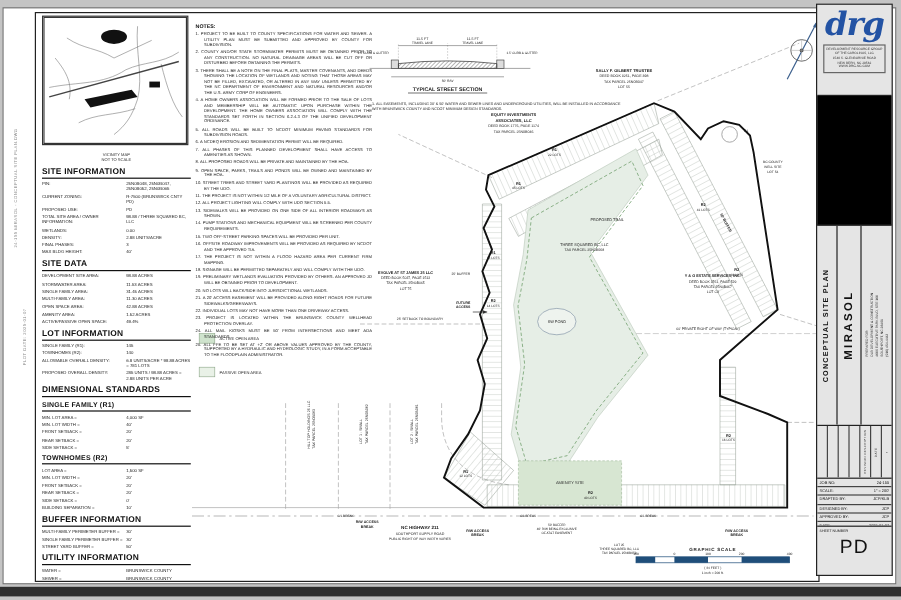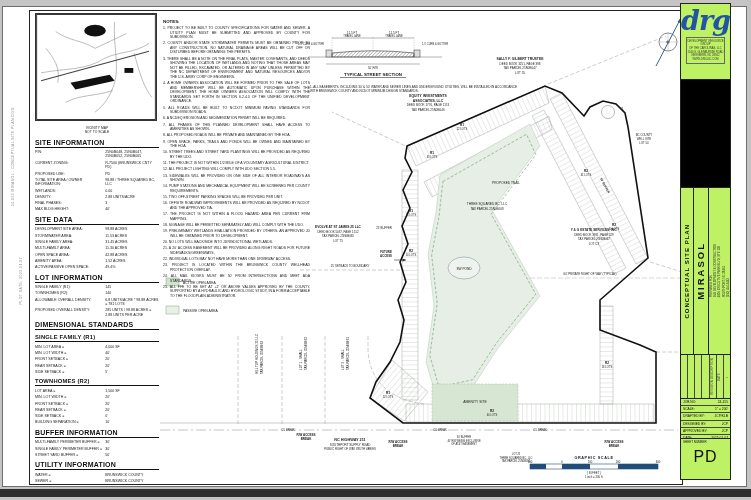--- a/index.html
+++ b/index.html
@@ -23,22 +23,22 @@
   .rows .val{flex:1;}
   
   .notes{position:absolute;left:160px;top:12px;width:147px;z-index:3;}
   .notes-title{font-size:4.4px;font-weight:bold;margin-bottom:2px;color:#111;}
   .note{font-size:3.5px;line-height:1.3;margin-bottom:1.7px;text-align:justify;
         padding-left:7px;text-indent:-7px;color:#222;}
   
   .plan{position:absolute;left:156px;top:8px;width:528px;height:478px;z-index:1;}
   .t{font-family:"Liberation Sans",sans-serif;fill:#222;}
   
-  .tb{position:absolute;left:680px;top:3px;width:51px;height:477px;border:1px solid #222;
-      box-sizing:border-box;background:#bef264;z-index:4;}
+  .tb{position:absolute;left:680px;top:3px;width:64px;height:477px;border:1px solid #222;
+      box-sizing:border-box;background:#e5e5e5;z-index:4;}
   .tbsec{border-bottom:1px solid #222;box-sizing:border-box;overflow:hidden;position:relative;}
   .drg{font-family:"DejaVu Serif",serif;font-style:italic;font-weight:bold;font-size:27px;
        color:#2353a4;text-align:center;line-height:1.05;letter-spacing:-1px;margin-top:3px;}
   .firm{font-size:2.7px;text-align:center;color:#333;line-height:1.35;border:0.5px solid #666;
         margin:2px 5px 0;padding:1.5px 0;}
   .blackbox{background:#000;}
   .names{display:flex;height:100%;}
   .ncol{border-right:1px solid #222;display:flex;align-items:center;justify-content:center;box-sizing:border-box;}
   .vtext{writing-mode:vertical-rl;transform:rotate(180deg);white-space:nowrap;}
   .sheettitle{font-size:6px;font-weight:bold;letter-spacing:1px;color:#111;}

